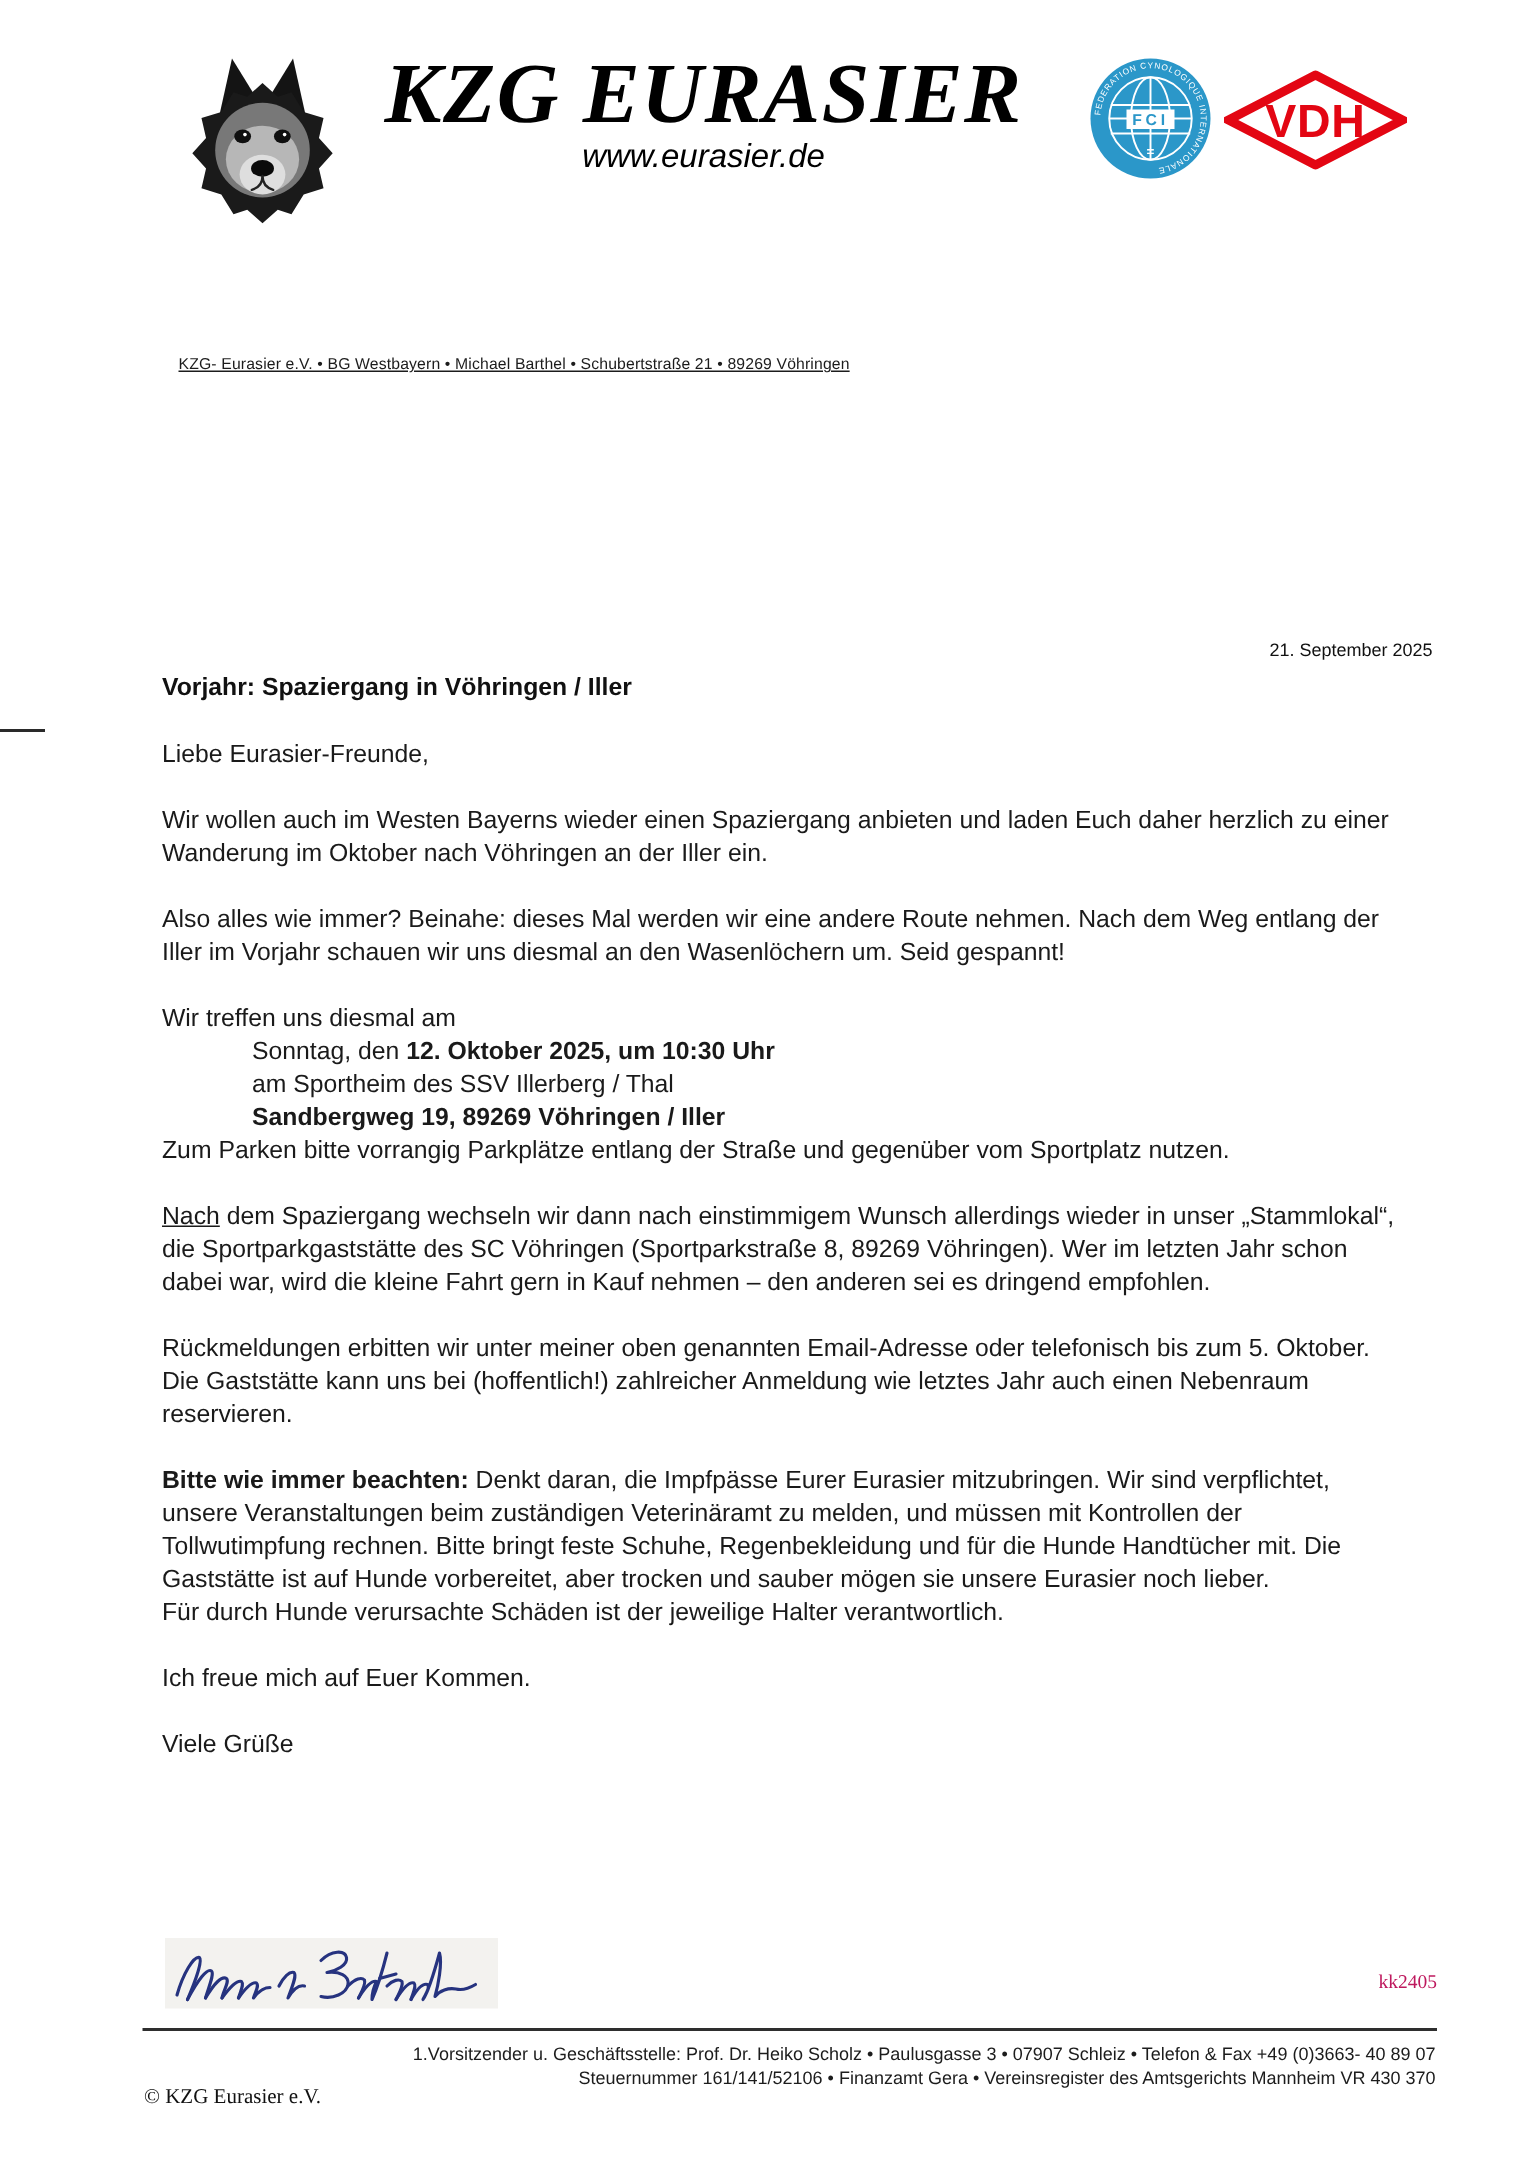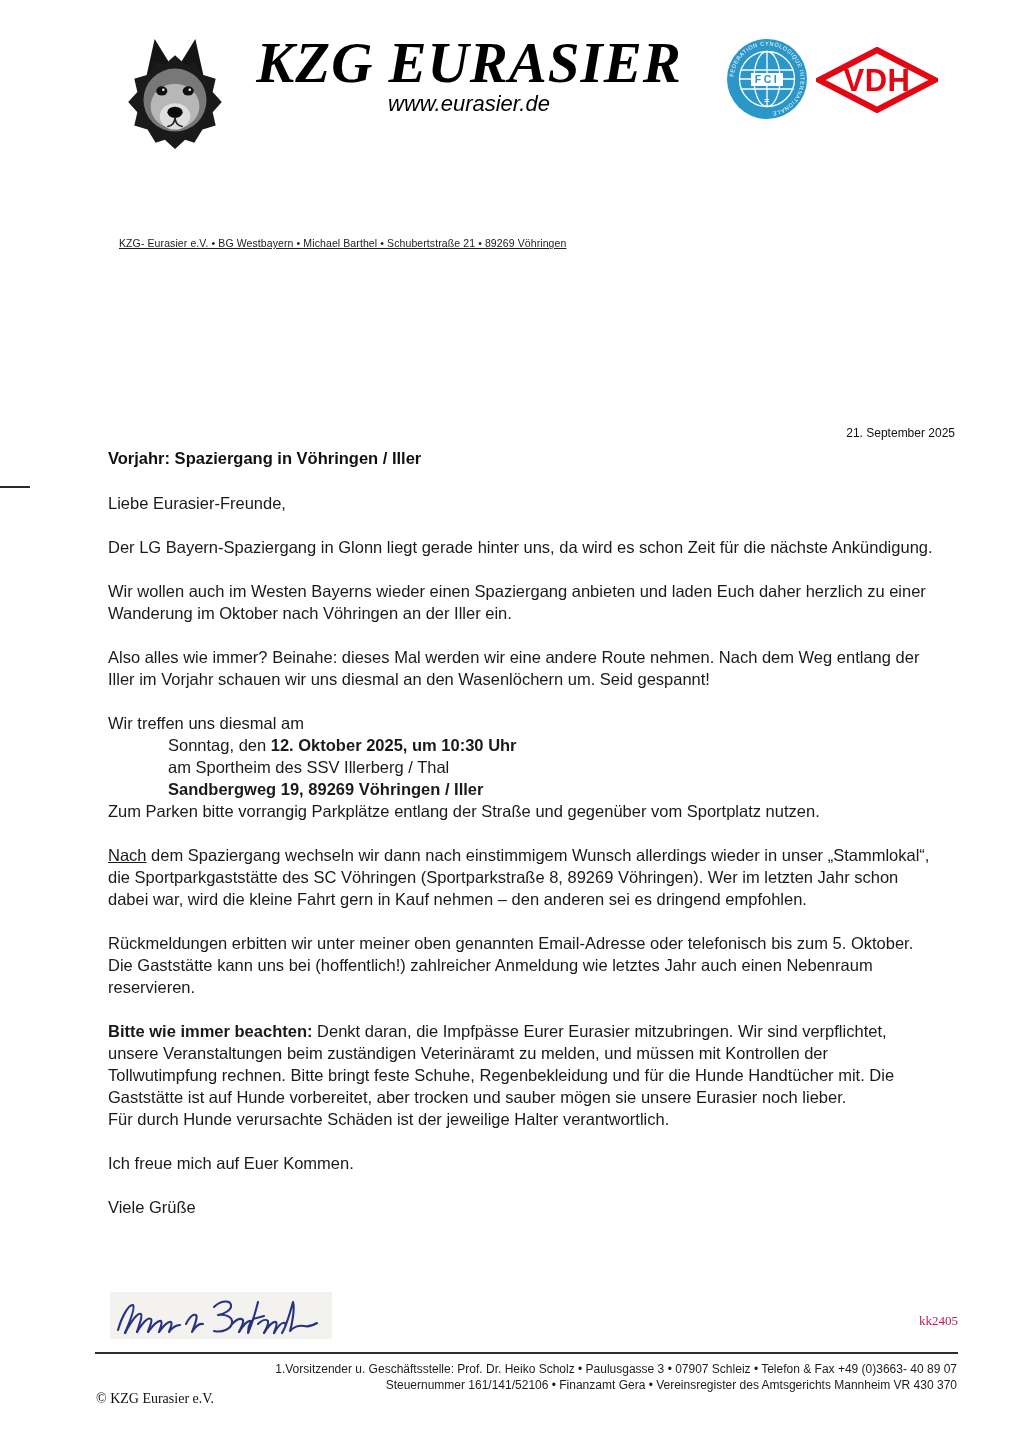--- a/index.html
+++ b/index.html
@@ -123,21 +123,20 @@
   <div class="sender-line">KZG- Eurasier e.V. • BG Westbayern • Michael Barthel • Schubertstraße 21 • 89269 Vöhringen</div>
 
 
   <div class="date-line">21. September 2025</div>
   <div class="fold-mark"></div>
 
   <div class="subject">Vorjahr: Spaziergang in Vöhringen / Iller</div>
 
   <div class="letter-body">
     <p>Liebe Eurasier-Freunde,</p>
-    <p>Der LG Bayern-Spaziergang in Glonn liegt gerade hinter uns, da wird es schon Zeit für die nächste Ankündigung.</p>
     <p>Wir wollen auch im Westen Bayerns wieder einen Spaziergang anbieten und laden Euch daher herzlich zu einer Wanderung im Oktober nach Vöhringen an der Iller ein.</p>
     <p>Also alles wie immer? Beinahe: dieses Mal werden wir eine andere Route nehmen. Nach dem Weg entlang der Iller im Vorjahr schauen wir uns diesmal an den Wasenlöchern um. Seid gespannt!</p>
 
     <p>
       <span>Wir treffen uns diesmal am</span><br>
       <span class="indent"><span>Sonntag, den </span><span class="b">12. Oktober 2025, um 10:30 Uhr</span></span><br>
       <span class="indent">am Sportheim des SSV Illerberg / Thal</span><br>
       <span class="indent b">Sandbergweg 19, 89269 Vöhringen / Iller</span><br>
       <span>Zum Parken bitte vorrangig Parkplätze entlang der Straße und gegenüber vom Sportplatz nutzen.</span>
     </p>

